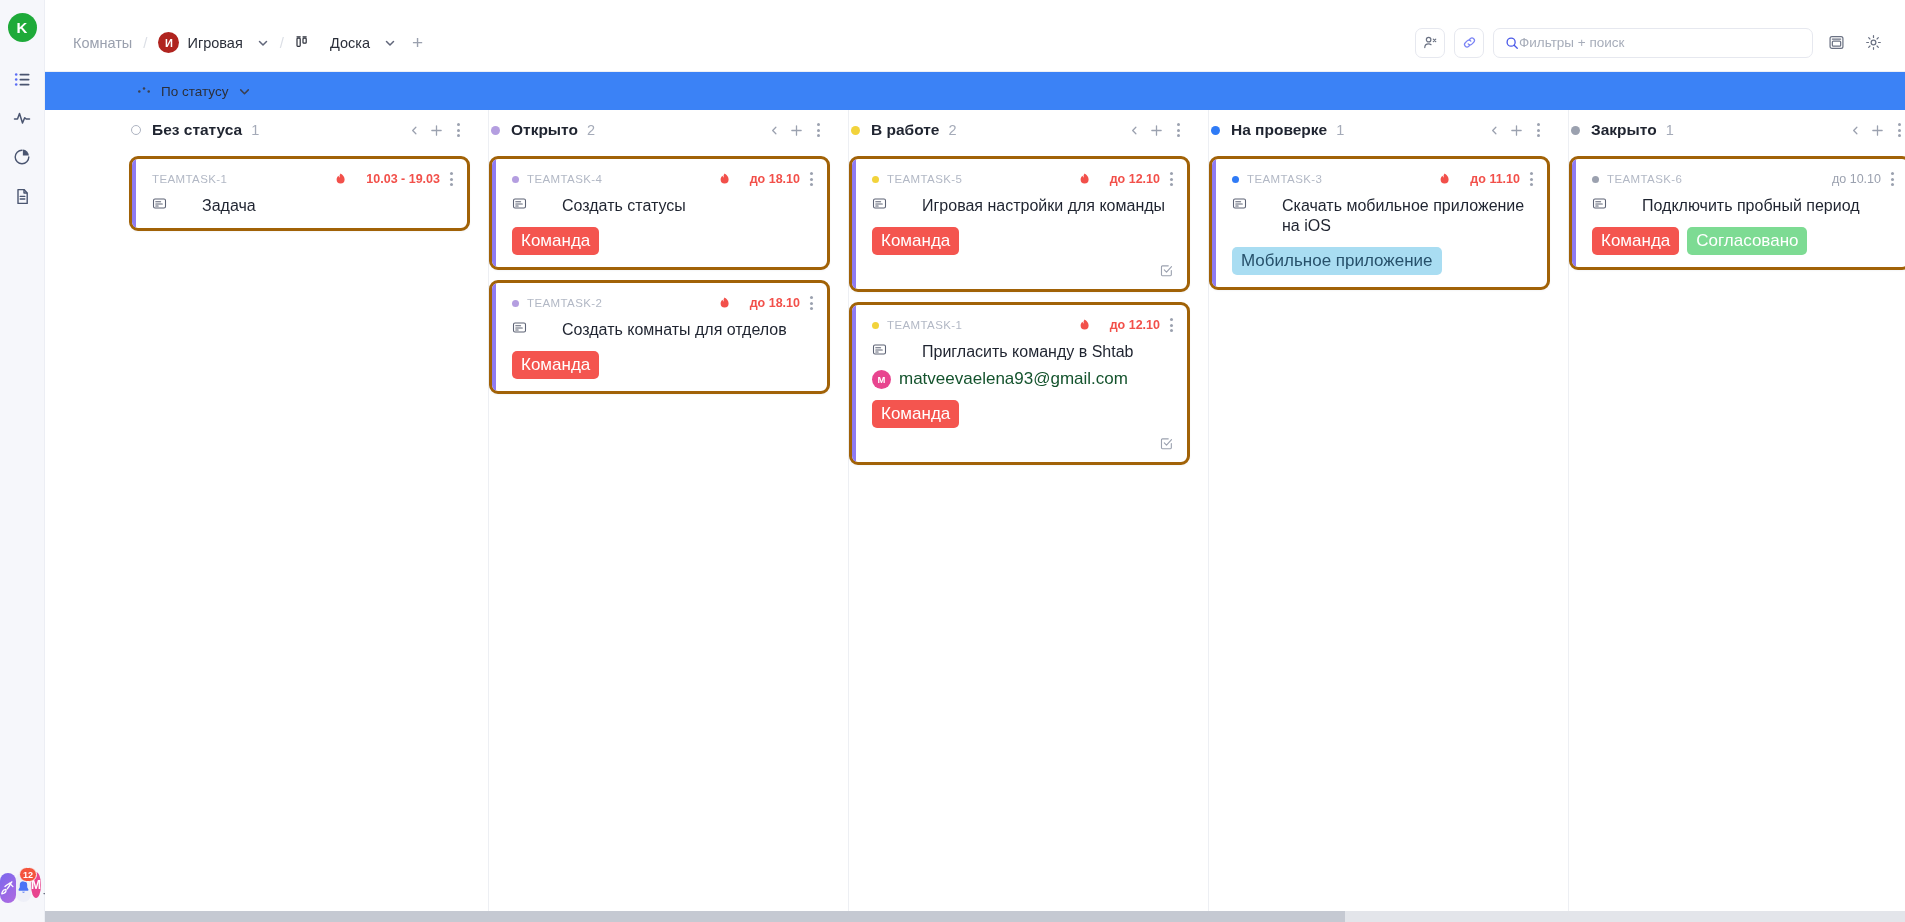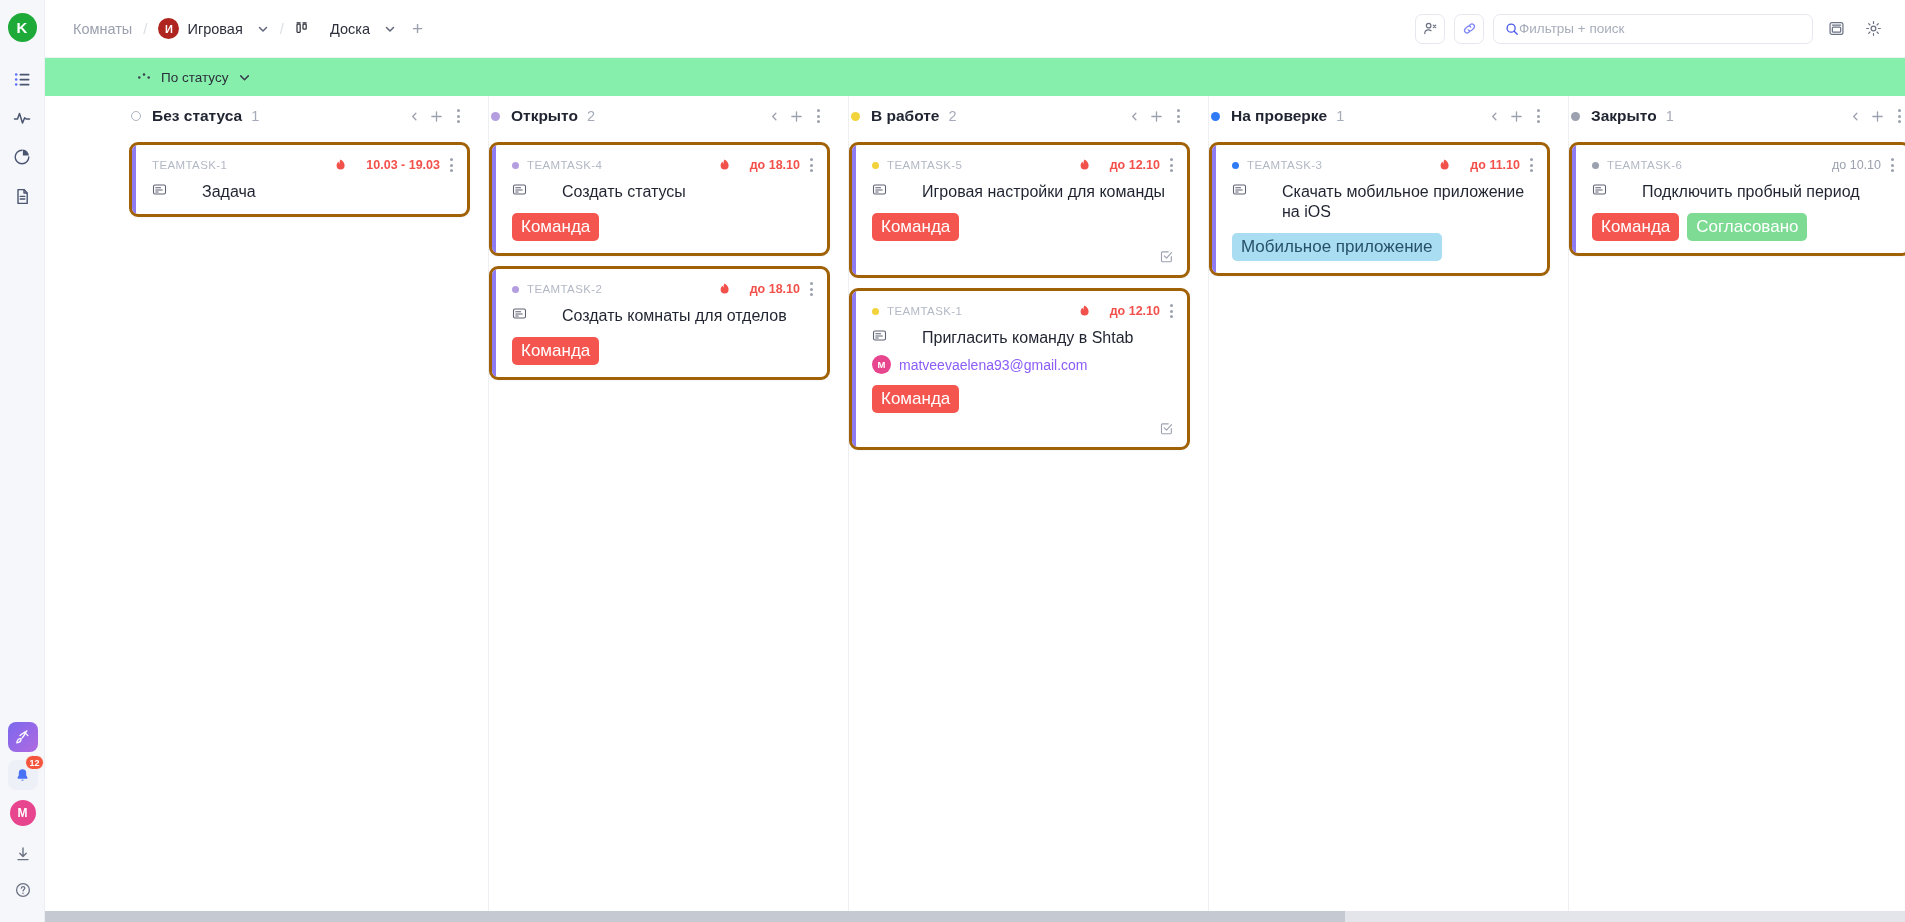--- a/index.html
+++ b/index.html
@@ -29,21 +29,21 @@
   }
   .rail-sep { height: 14px; }
   .rail-ico {
     width: 32px; height: 32px; border-radius: 7px;
     display: flex; align-items: center; justify-content: center;
     margin-top: 7px; cursor: pointer;
   }
   .rail-ico svg { display: block; }
   .rail-bottom {
     position: absolute; bottom: 10px; left: 0; width: 45px;
-    display: flex; flex-direction: column; align-items: center;
+    display: flex; flex-direction: row; align-items: center;
   }
   .rocket-btn {
     width: 30px; height: 30px; border-radius: 8px;
     background: linear-gradient(135deg,#7b68ee 0%,#b06ae0 100%);
     display: flex; align-items: center; justify-content: center;
     margin-bottom: 8px; cursor: pointer;
   }
   .bell-wrap {
     position: relative; width: 30px; height: 30px; border-radius: 8px;
     background: #eef0f8; display: flex; align-items: center; justify-content: center;
@@ -68,20 +68,21 @@
   
   .main { flex: 1; display: flex; flex-direction: column; height: 922px; min-width: 0; background:#fff; }
 
   
   .topbar {
     height: 58px; flex: 0 0 58px;
     display: flex; align-items: center;
     padding: 0 18px 0 28px;
     border-bottom: 1px solid #eef0f4;
     background: #fff;
+    margin-top: 14px;
   }
   .crumbs { display: flex; align-items: center; gap: 0; flex: 1; min-width: 0; }
   .crumb-link { font-size: 14.5px; color: #9aa0ae; cursor: pointer; white-space: nowrap; }
   .crumb-slash { color: #dcdfe6; font-size: 15px; margin: 0 11px; user-select: none; }
   .crumb-room { display: flex; align-items: center; gap: 8px; cursor: pointer; }
   .room-av {
     width: 21px; height: 21px; border-radius: 50%;
     background: #b0241f; color: #fff; font-size: 11px; font-weight: 600;
     display: flex; align-items: center; justify-content: center;
   }
@@ -102,21 +103,21 @@
   .search-box input {
     border: 0; outline: 0; background: transparent; flex: 1;
     font-size: 13.5px; color: #3b4050; font-family: inherit;
   }
   .search-box input::placeholder { color: #a7adba; }
   .plain-ico { width: 28px; height: 28px; display:flex; align-items:center; justify-content:center; cursor: pointer; }
 
   
   .groupbar {
     height: 38px; flex: 0 0 38px; display: flex; align-items: center;
-    padding: 0 0 0 92px; background: #86efac;
+    padding: 0 0 0 92px; background: #3b82f6;
   }
   .group-chip { display: flex; align-items: center; gap: 10px; cursor: pointer; }
   .group-label { font-size: 13.5px; color: #2b2f3a; font-weight: 500; }
 
   
   .board-wrap { flex: 1; min-height: 0; position: relative; background: #fff; overflow: hidden; }
   .board {
     display: flex; height: 100%;
     padding-left: 84px;
   }
@@ -169,21 +170,21 @@
   .due-grey { color: #9ba1af; font-weight: 500; }
   .card-kebab { margin-left: 10px; }
   .card-title-row { display: flex; align-items: flex-start; gap: 11px; margin-top: 9px; }
   .card-title { font-size: 16px; font-weight: 400; color: #1f2430; line-height: 1.25; padding-top: 1px; margin-left: 24px; }
   .assignee-row { display: flex; align-items: center; gap: 8px; margin-top: 7px; padding-left: 0; }
   .assignee-av {
     width: 19px; height: 19px; border-radius: 50%;
     background: #e8458f; color: #fff; font-size: 9.5px; font-weight: 600;
     display: flex; align-items: center; justify-content: center; flex: 0 0 19px;
   }
-  .assignee-name { font-size: 14px; color: #8b5cf6; }
+  .assignee-name { font-size: 17px; color: #14532d; }
   .tags { display: flex; gap: 8px; margin-top: 11px; flex-wrap: wrap; }
   .tag {
     font-size: 17px; color: #fff; padding: 4px 9px; border-radius: 5px; white-space: nowrap;
   }
   .card-foot { display: flex; justify-content: flex-end; margin-top: 9px; }
 
   .hscroll {
     position: absolute; left: 0; right: 0; bottom: 0; height: 11px;
     background: #fff;
   }

